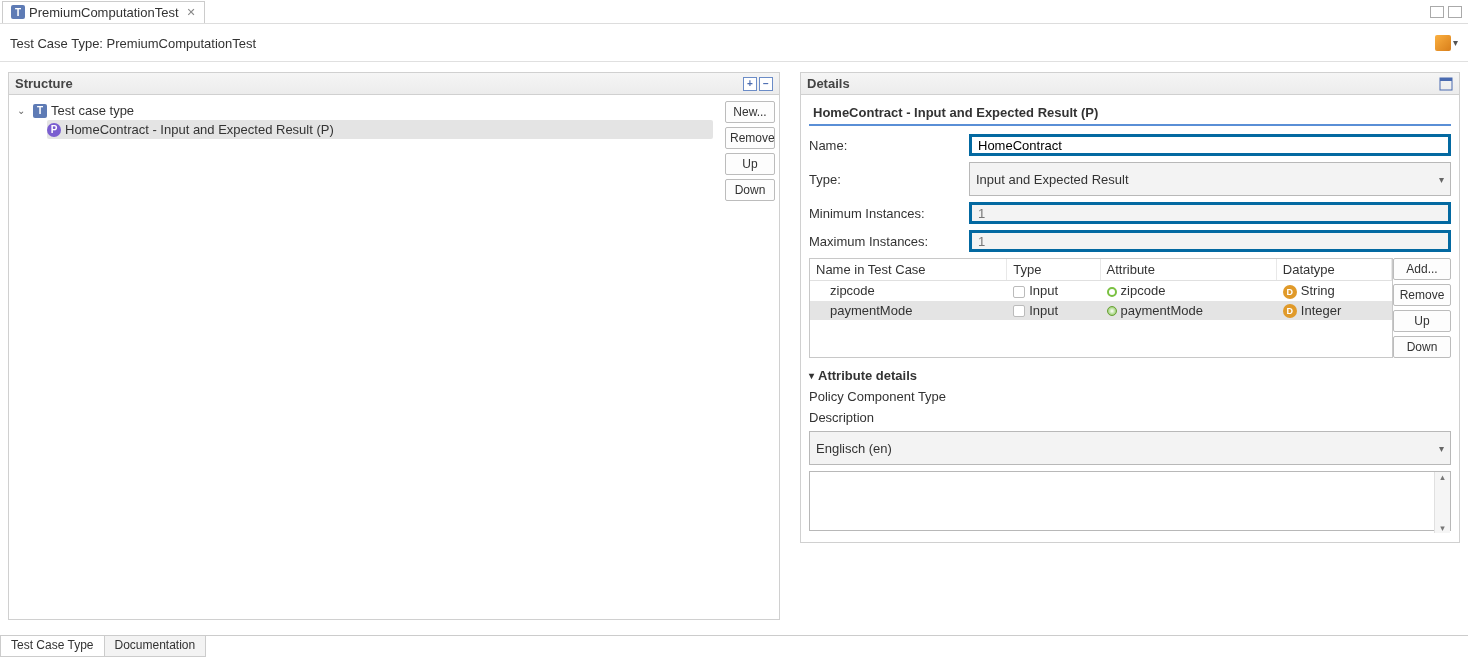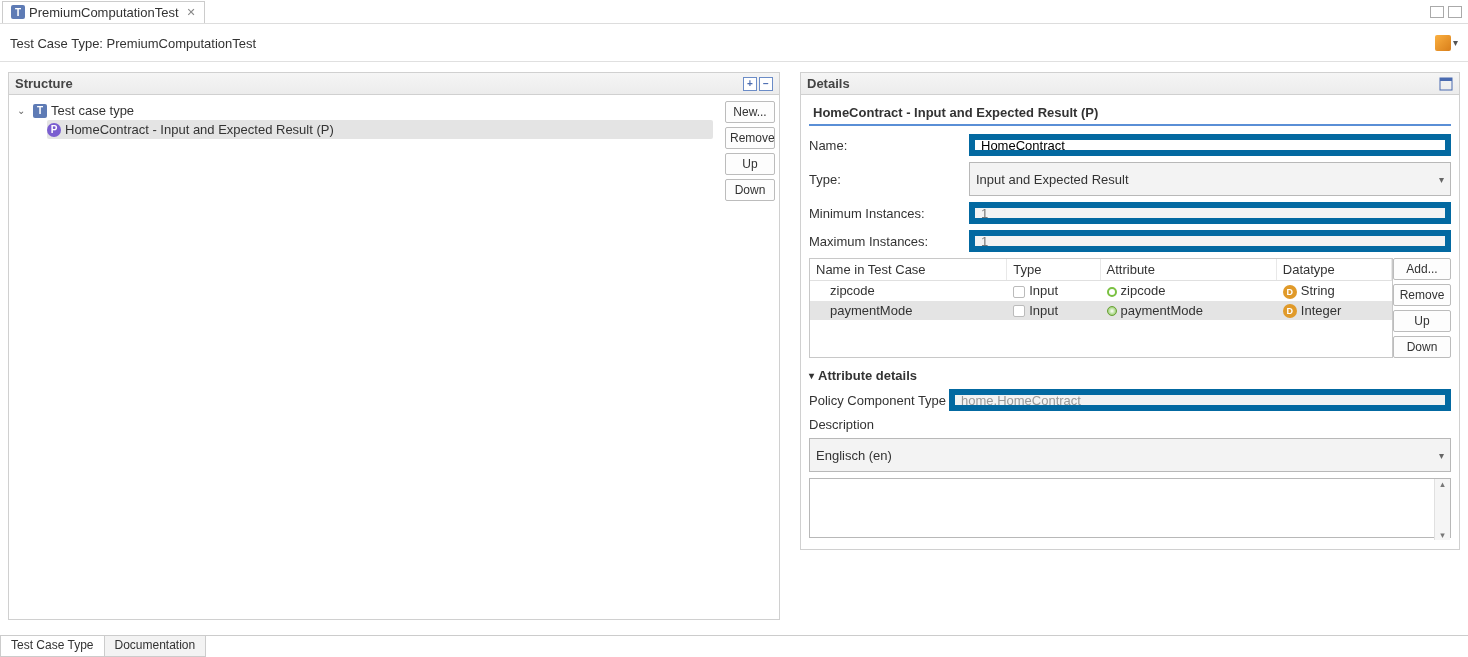--- a/index.html
+++ b/index.html
@@ -35,21 +35,21 @@
 .tree-selected { background: #e4e4e4; border-radius: 2px; padding-right:6px; }
 
 .side-buttons { width: 58px; display: flex; flex-direction: column; gap: 4px; padding: 6px 4px; }
 .btn { border: 1px solid #bcbcbc; background: #fdfdfd; padding: 3px 4px; font-size: 12px; text-align: center; cursor: pointer; border-radius: 2px; }
 
 .details-body { border: 1px solid #d0d0d0; border-top: none; padding: 8px 8px; overflow: auto; }
 .details-title-bar { border-bottom: 2px solid #5a8fd6; padding: 2px 4px 4px 4px; margin-bottom: 8px; font-weight: 600; }
 
 .form-row { display: flex; align-items: center; margin-bottom: 6px; }
 .form-label { width: 160px; color: #333; }
-.text-input { flex: 1; border: 6px solid #0369a1; padding: 3px 6px; height: 22px; background: #fff; }
+.text-input { flex: 1; border: 3px solid #0369a1; padding: 3px 6px; height: 22px; background: #fff; }
 .text-input[readonly] { background: #f3f3f3; color: #777; }
 .select-box { flex: 1; border: 1px solid #b8b8b8; padding: 3px 6px; height: 34px; background: #f3f3f3; display: flex; align-items: center; justify-content: space-between; }
 .select-arrow { font-size: 10px; color: #666; }
 .chk { width: 15px; height: 15px; }
 
 .attr-section { display: flex; gap: 0; margin-top: 6px; }
 .attr-table { flex: 1; border: 1px solid #c8c8c8; }
 .attr-table table { width: 100%; border-collapse: collapse; }
 .attr-table th { text-align: left; font-weight: 400; background: #fff; border-bottom: 1px solid #e0e0e0; border-right: 1px solid #e8e8e8; padding: 3px 6px; color: #333; }
 .attr-table td { padding: 2px 6px; border-right: 1px solid transparent; }
@@ -210,21 +210,20 @@
         </div>
       </div>
 
       <div class="collapser">
         <span class="tri">▾</span>
         <span>Attribute details</span>
       </div>
 
       <div class="form-row">
         <span class="form-label" style="width:140px">Policy Component Type</span>
-        <input class="text-input" readonly="" style="color: rgb(153, 153, 153);" value="home.HomeContract">
       </div>
 
       <div style="margin-bottom:6px">Description</div>
 
       <div class="select-box" style="margin-bottom:6px">
         <span>Englisch (en)</span>
         <span class="select-arrow">▾</span>
       </div>
 
       <div class="desc-wrap">

